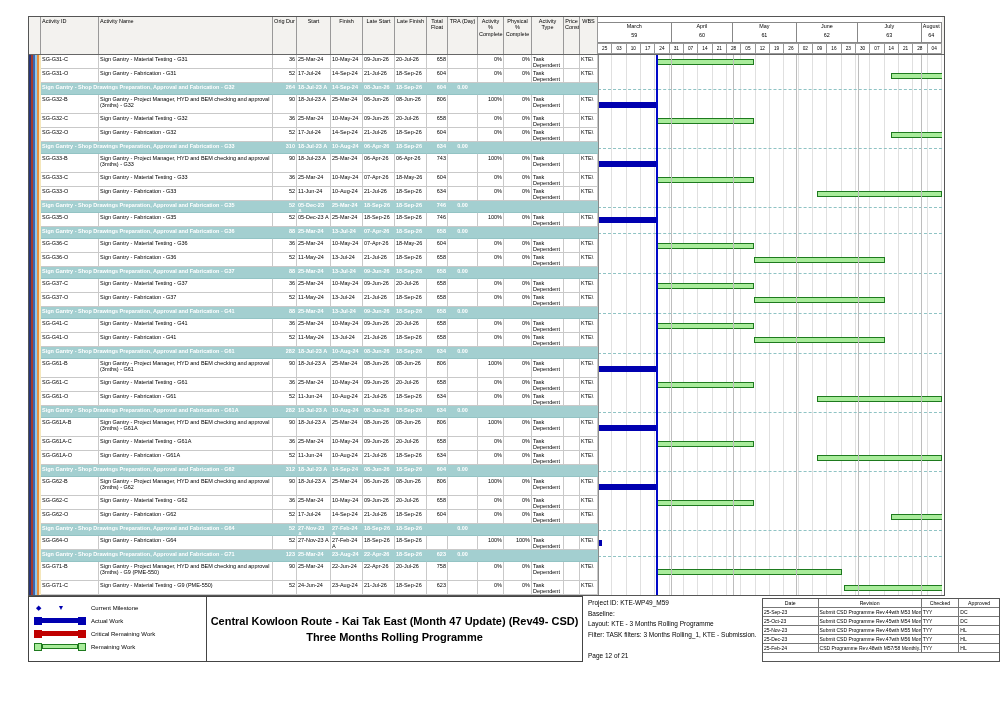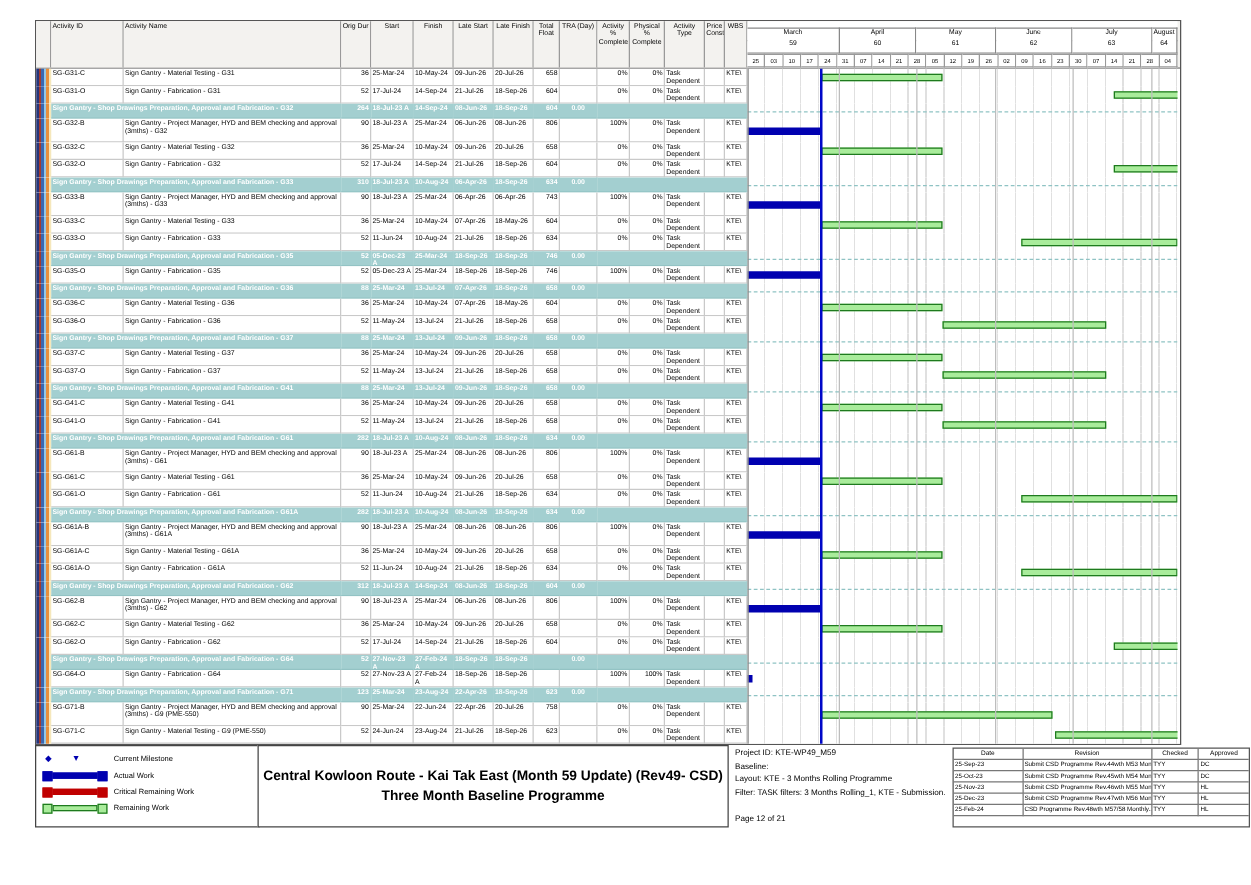--- a/index.html
+++ b/index.html
@@ -869,22 +869,22 @@
         <div class="lsym">
           <span class="sq" style="background: rgb(169, 236, 155); border: 1px solid rgb(30, 122, 30);"></span>
           <span class="ln" style="background: rgb(169, 236, 155); border: 1px solid rgb(30, 122, 30);"></span>
           <span class="sq" style="background: rgb(169, 236, 155); border: 1px solid rgb(30, 122, 30);"></span>
         </div>
         <span>Remaining Work</span>
       </div>
     </div>
 
   <div id="titlebox">
-    <div>Central Kowloon Route - Kai Tak East (Month 59 Update) (Rev49- CSD)</div>
-    <div>Three Month Baseline Programme</div>
+    <div>Central Kowloon Route - Kai Tak East (Month 47 Update) (Rev49- CSD)</div>
+    <div>Three Months Rolling Programme</div>
   </div>
 
   <div id="info">
     <div>Project ID: KTE-WP49_M59</div>
     <div>Baseline:</div>
     <div>Layout: KTE - 3 Months Rolling Programme</div>
     <div>Filter: TASK filters: 3 Months Rolling_1, KTE - Submission.</div>
   </div>
   <div id="pagelabel">Page 12 of 21</div>
 

